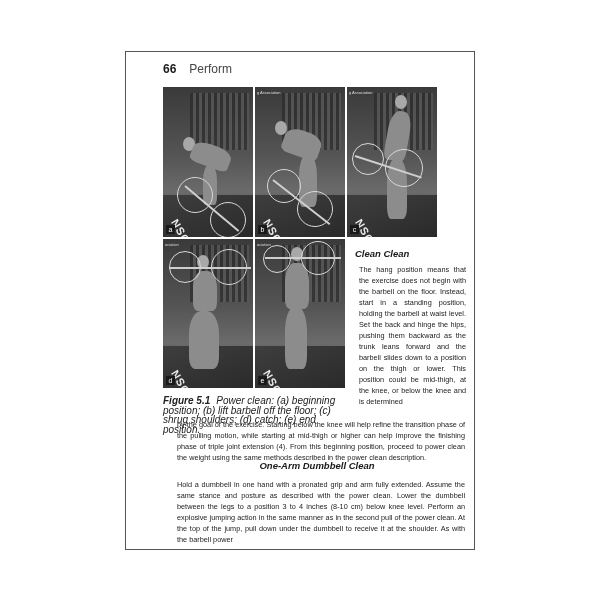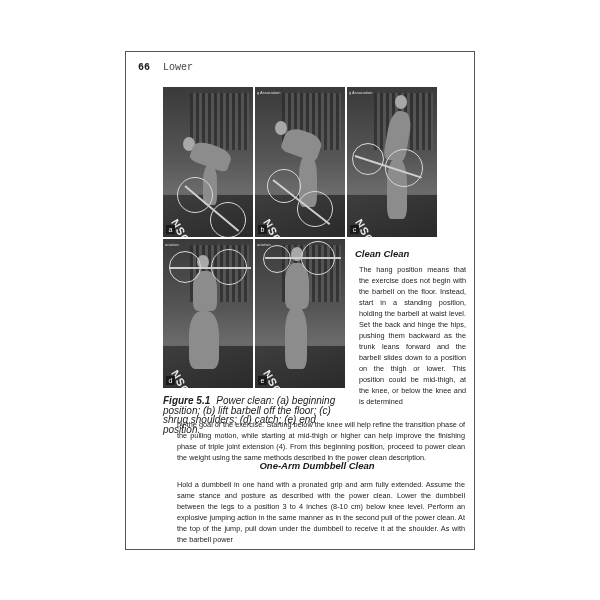--- a/index.html
+++ b/index.html
@@ -7,22 +7,22 @@
     width: 600px; height: 600px; background: #ffffff;
     position: relative; overflow: hidden;
     font-family: "Liberation Sans", sans-serif; color: #1a1a1a;
   }
   .page {
     position: absolute; left: 125px; top: 51px;
     width: 348px; height: 497px;
     border: 1px solid #555; background: #fff;
   }
   .running-head {
-    position: absolute; left: 138px; top: 62px;
-    font-size: 10px; display: flex; gap: 13px; font-family: Liberation Mono, monospace;
+    position: absolute; left: 163px; top: 62px;
+    font-size: 12px; display: flex; gap: 13px;
   }
   .running-head .num { font-weight: bold; }
   .running-head .author { color: #444; }
 
   .photo {
     position: absolute; overflow: hidden;
     background: linear-gradient(180deg, #3a3a3a 0%, #545454 45%, #6b6b6b 70%, #2c2c2c 100%);
   }
   .photo .rack {
     position: absolute; left: 30%; top: 4%; width: 65%; height: 38%;
@@ -84,21 +84,21 @@
   .ft-h3 { top: 460px; text-align: center; }
   .ft2 { top: 475px; }
 </style>
 </head>
 <body>
 
 <div class="page"></div>
 
 <div class="running-head">
   <span class="num">66</span>
-  <span class="author">Lower</span>
+  <span class="author">Perform</span>
 </div>
 
 <div class="photo" style="left:163px;top:87px;width:90px;height:150px;">
   <div class="rack"></div>
   <div class="floor"></div>
   <div class="mat-logo">NSCA</div>
   <div class="head" style="left:20px;top:50px;"></div>
   <div class="figure" style="left:28px;top:58px;width:40px;height:22px;transform:rotate(20deg);"></div>
   <div class="figure" style="left:40px;top:78px;width:14px;height:40px;"></div>
   <div class="plate" style="left:14px;top:90px;width:34px;height:34px;"></div>

